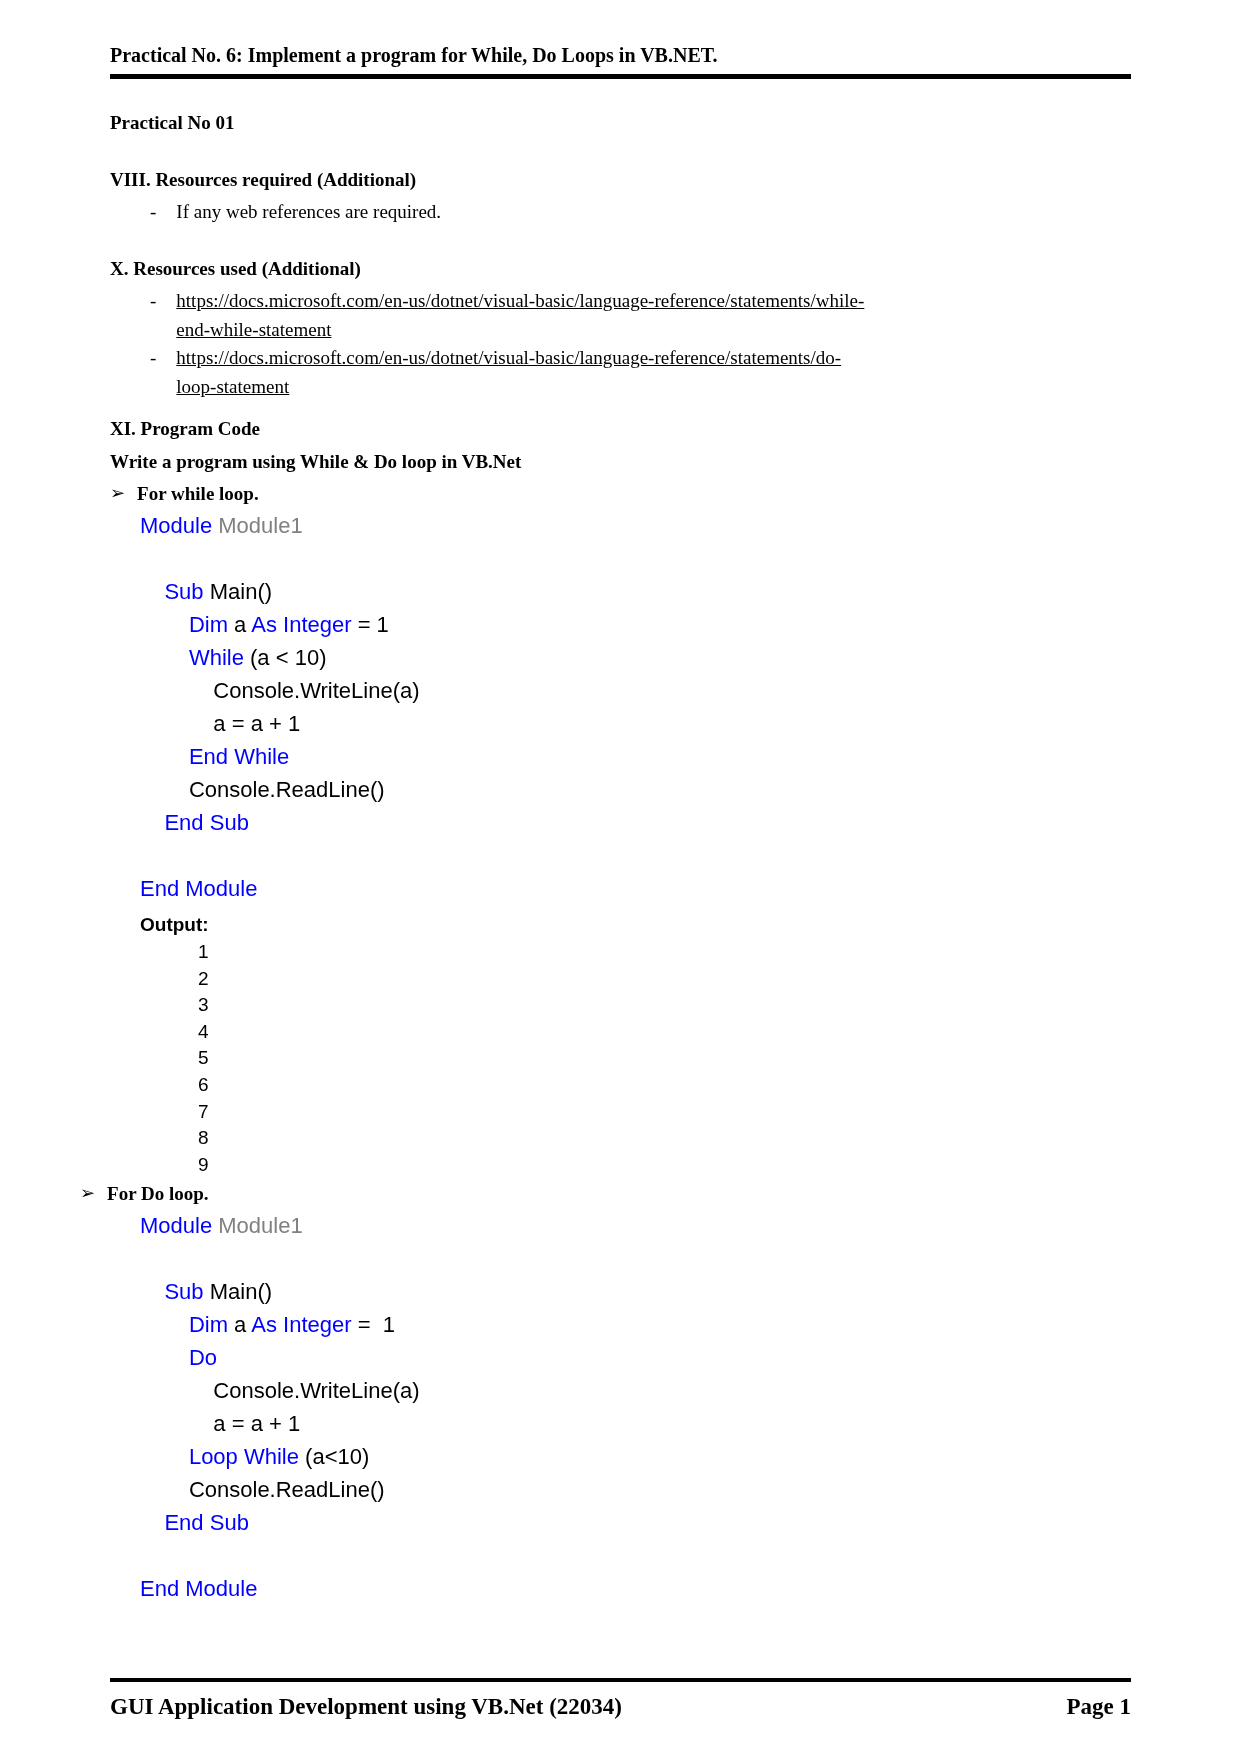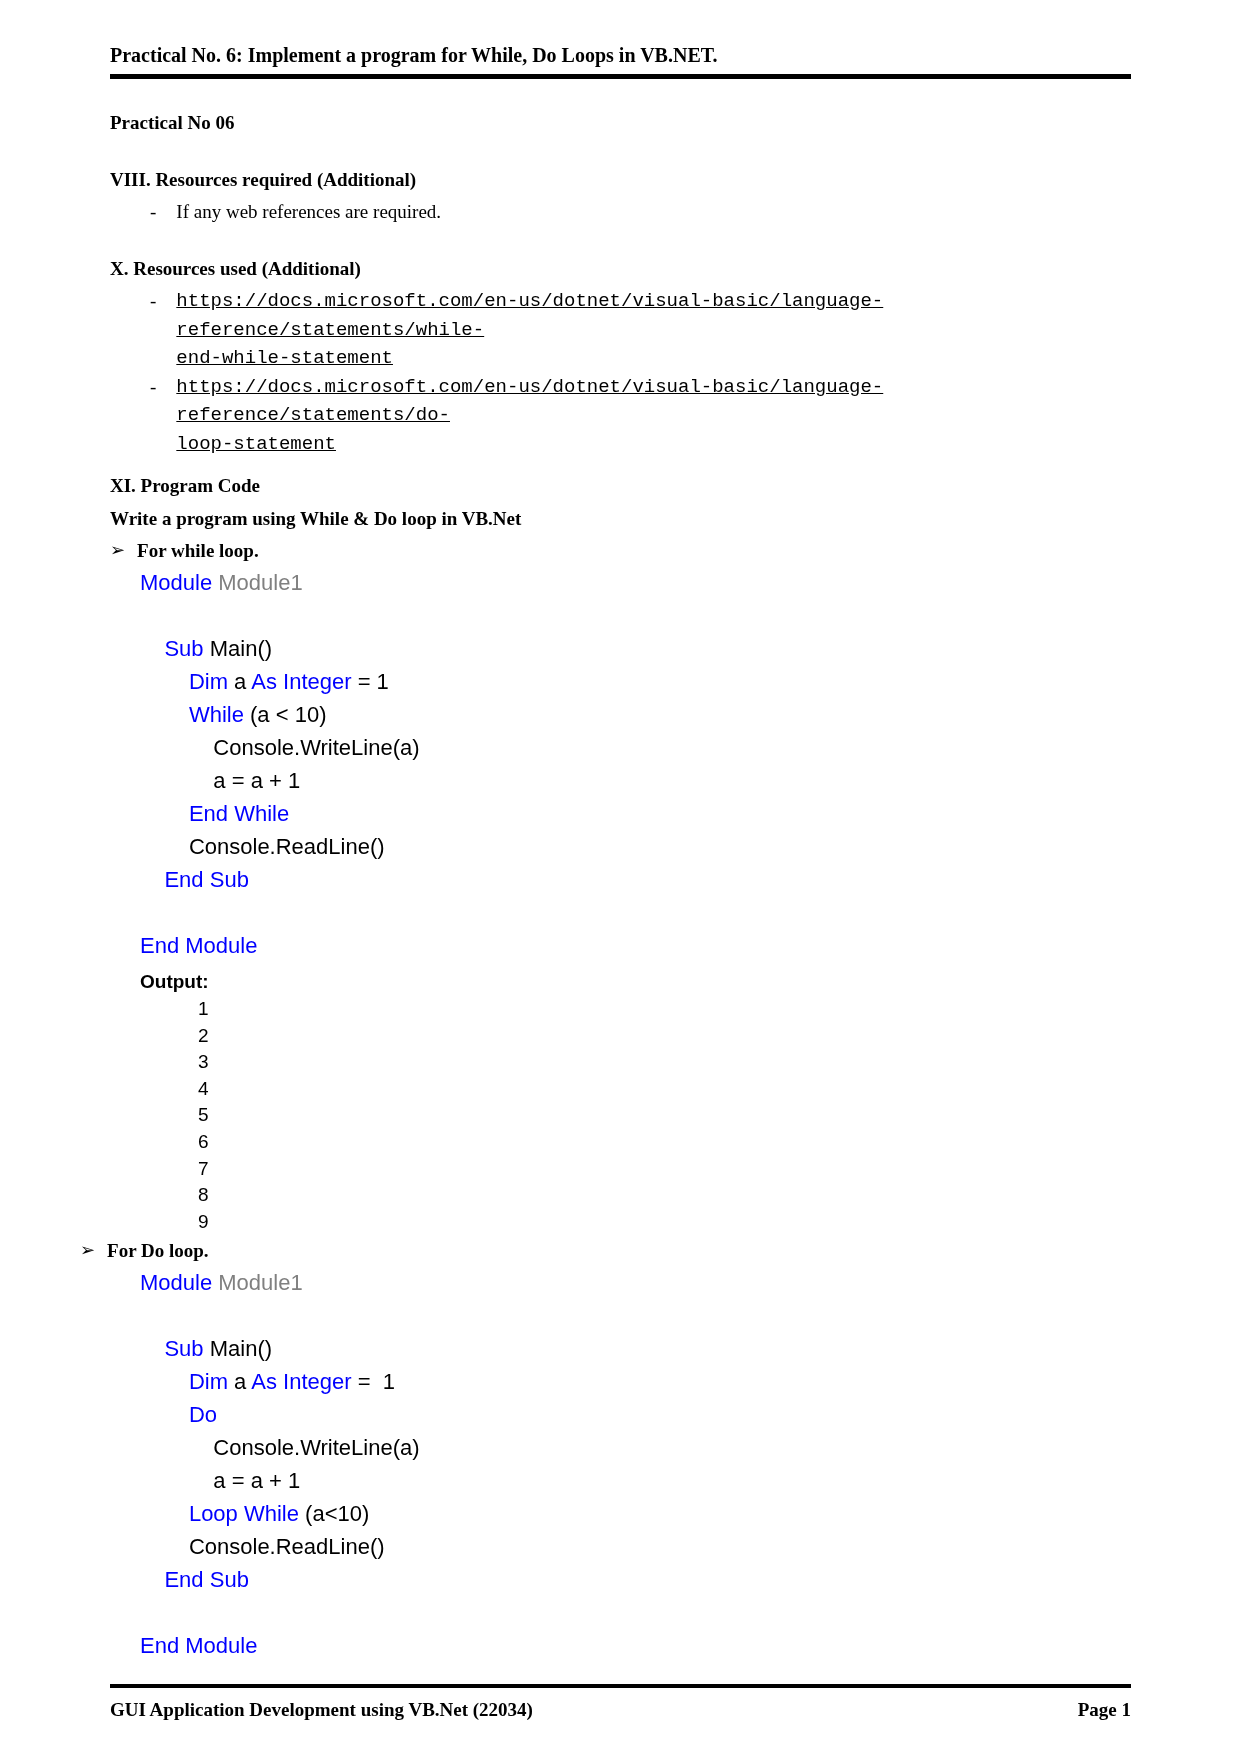--- a/index.html
+++ b/index.html
@@ -84,39 +84,38 @@
       right: 110px;
     }
     .footer-line {
       border-top: 4px solid #000;
       margin-bottom: 8px;
     }
     .footer-content {
       display: flex;
       justify-content: space-between;
       font-weight: bold;
-      font-size: 19px;
+      font-size: 23px;
     }
     .resource-item {
       display: flex;
       align-items: flex-start;
       margin-left: 40px;
     }
     .resource-link-wrap {
       flex: 1;
-      font-family: Liberation Mono, monospace;
     }
   </style>
 </head>
 <body>
 
 <div class="header-title">Practical No. 6: Implement a program for While, Do Loops in VB.NET.</div>
 <div class="header-underline"></div>
 
-<div class="section-heading">Practical No 06</div>
+<div class="section-heading">Practical No 01</div>
 
 <div class="section-heading" style="margin-top:28px">VIII. Resources required (Additional)</div>
 <div class="bullet-item">
   <span class="bullet-dash">-</span>
   <span>If any web references are required.</span>
 </div>
 
 <div class="section-heading" style="margin-top:28px">X. Resources used (Additional)</div>
 <div class="resource-item">
   <span class="bullet-dash">-</span>

